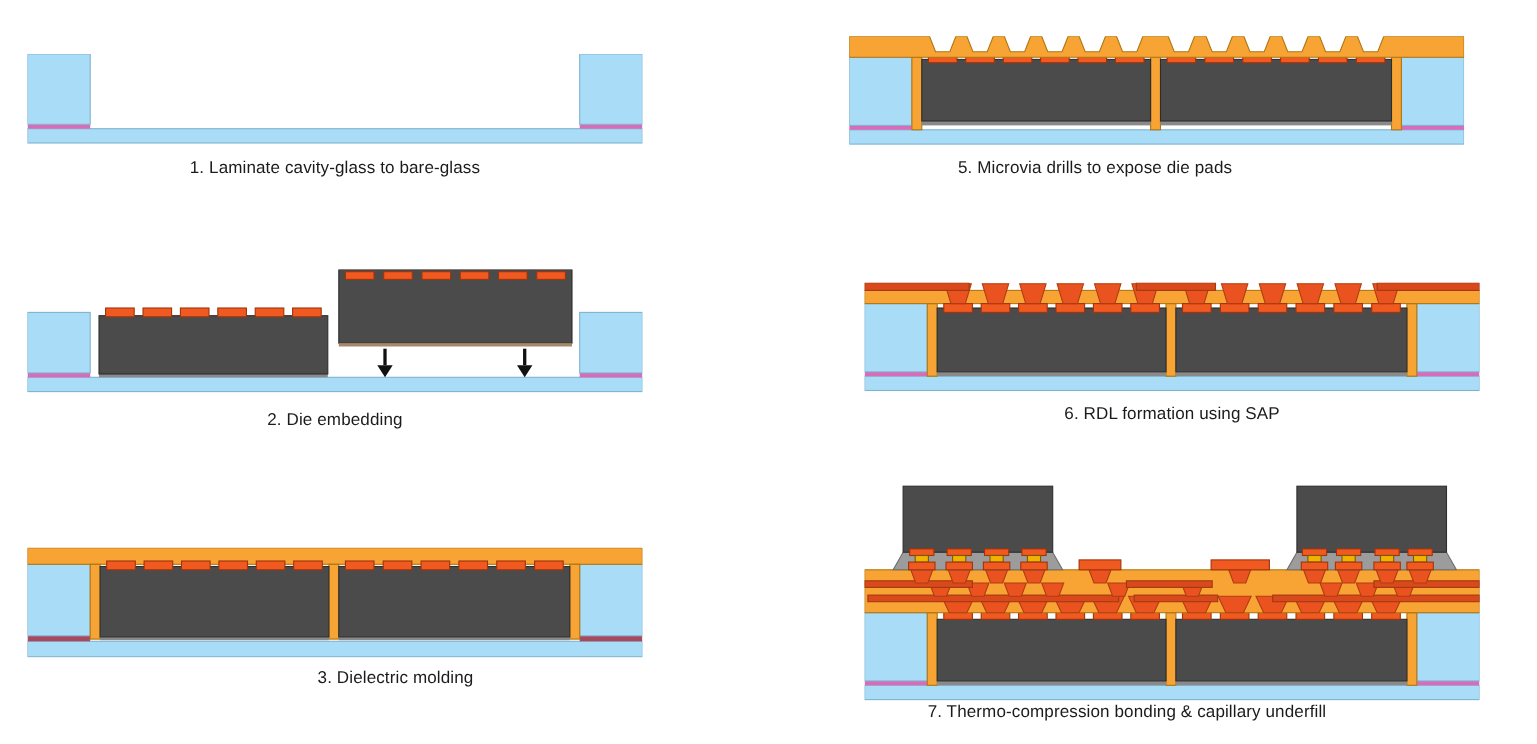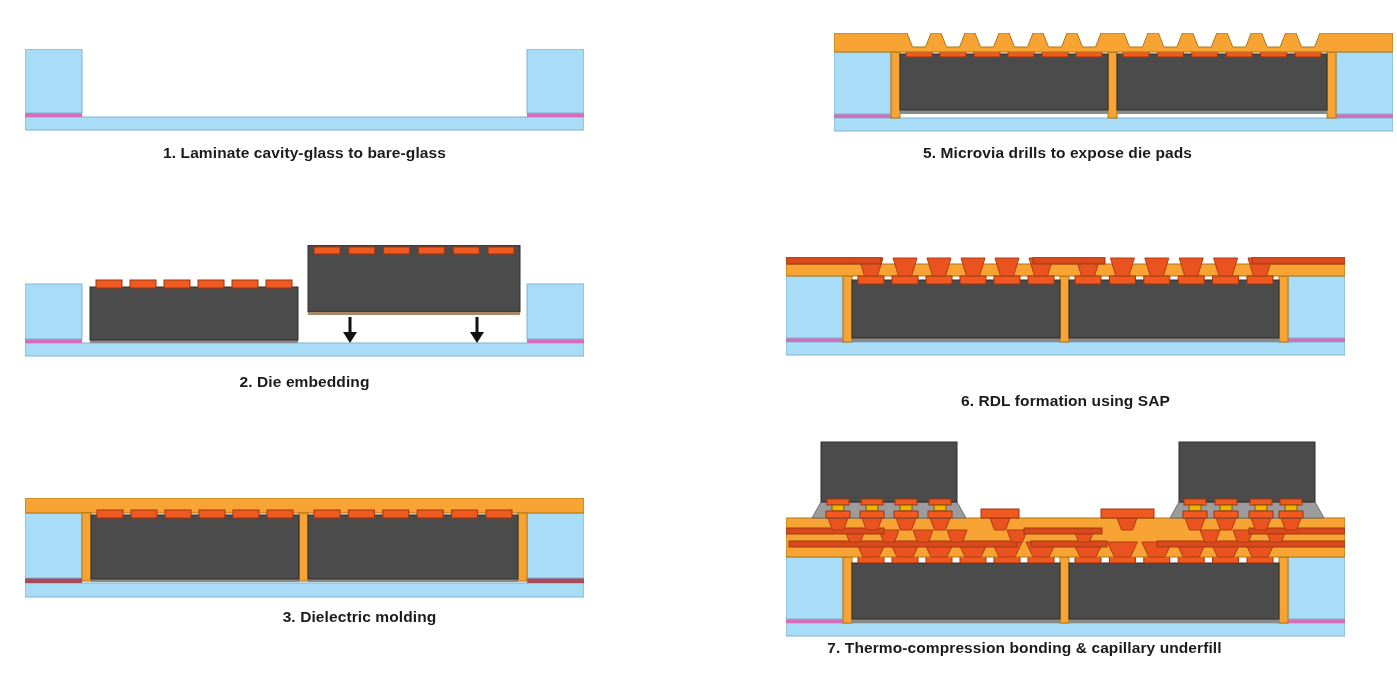--- a/index.html
+++ b/index.html
@@ -1,21 +1,21 @@
 <!DOCTYPE html>
 <html><head>
 <meta charset="utf-8">
 <style>
   html,body{margin:0;padding:0;}
   body{
     width:1397px;height:676px;position:relative;background:#ffffff;
     font-family:"Liberation Sans", sans-serif;overflow:hidden;
   }
   .diagram{position:absolute;inset:0;}
-  .panel{position:absolute;font-weight:bold;}
+  .panel{position:absolute;}
   .panel svg{display:block;}
   .caption{
     position:absolute;left:0;width:100%;text-align:center;
     font-size:15.5px;color:#1b1b1b;letter-spacing:0.1px;
   }
 </style>
 </head>
 <body>
 
 <div class="diagram">
@@ -86,21 +86,21 @@
         <rect x="289" y="12" width="26" height="8" fill="#F0591F" stroke="#A0340C" stroke-width="1"></rect>
         <rect x="323.4" y="12" width="26" height="8" fill="#F0591F" stroke="#A0340C" stroke-width="1"></rect>
         <rect x="357.8" y="12" width="26" height="8" fill="#F0591F" stroke="#A0340C" stroke-width="1"></rect>
         <rect x="392.2" y="12" width="26" height="8" fill="#F0591F" stroke="#A0340C" stroke-width="1"></rect>
         <rect x="426.6" y="12" width="26" height="8" fill="#F0591F" stroke="#A0340C" stroke-width="1"></rect>
         <rect x="461" y="12" width="26" height="8" fill="#F0591F" stroke="#A0340C" stroke-width="1"></rect>
       </svg>
     <div class="caption" style="top:110px;">3. Dielectric molding</div>
   </div>
 
-  <div class="panel" id="p5" style="left:814px;top:33px;width:467px;height:140px;padding-left:20px;">
+  <div class="panel" id="p5" style="left:752px;top:33px;width:467px;height:140px;padding-left:20px;">
     <svg id="art5" width="559" height="100" viewBox="0 0 559 100">
         <rect x="0" y="85" width="559" height="13" fill="#A9DCF7" stroke="#7FB2D0" stroke-width="1"></rect>
         <rect x="0" y="81" width="57" height="4" fill="#D96CB8" stroke="none" stroke-width="1"></rect>
         <rect x="502" y="81" width="57" height="4" fill="#D96CB8" stroke="none" stroke-width="1"></rect>
         <rect x="0" y="19" width="57" height="62" fill="#A9DCF7" stroke="#7FB2D0" stroke-width="1"></rect>
         <rect x="502" y="19" width="57" height="62" fill="#A9DCF7" stroke="#7FB2D0" stroke-width="1"></rect>
         <rect x="57" y="19" width="9" height="66" fill="#F7A434" stroke="#B07612" stroke-width="1"></rect>
         <rect x="274" y="19" width="9" height="66" fill="#F7A434" stroke="#B07612" stroke-width="1"></rect>
         <rect x="493" y="19" width="9" height="66" fill="#F7A434" stroke="#B07612" stroke-width="1"></rect>
         <rect x="66" y="77" width="208" height="4" fill="#8A8A8A" stroke="none" stroke-width="1"></rect>
@@ -160,21 +160,21 @@
         <polygon points="290,1 314,1 308.5,19 295.5,19" fill="#EA5320" stroke="#B03C10" stroke-width="1"></polygon>
         <polygon points="324.4,1 348.4,1 342.9,19 329.9,19" fill="#EA5320" stroke="#B03C10" stroke-width="1"></polygon>
         <polygon points="358.8,1 382.8,1 377.3,19 364.3,19" fill="#EA5320" stroke="#B03C10" stroke-width="1"></polygon>
         <polygon points="393.2,1 417.2,1 411.7,19 398.7,19" fill="#EA5320" stroke="#B03C10" stroke-width="1"></polygon>
         <polygon points="427.6,1 451.6,1 446.1,19 433.1,19" fill="#EA5320" stroke="#B03C10" stroke-width="1"></polygon>
         <polygon points="462,1 486,1 480.5,19 467.5,19" fill="#EA5320" stroke="#B03C10" stroke-width="1"></polygon>
         <rect x="0" y="0" width="95" height="7" fill="#D9491C" stroke="#A03A10" stroke-width="1"></rect>
         <rect x="247" y="0" width="72" height="7" fill="#D9491C" stroke="#A03A10" stroke-width="1"></rect>
         <rect x="466" y="0" width="93" height="7" fill="#D9491C" stroke="#A03A10" stroke-width="1"></rect>
       </svg>
-    <div class="caption" style="top:111px;margin-top:24px;">6. RDL formation using SAP</div>
+    <div class="caption" style="top:111px;">6. RDL formation using SAP</div>
   </div>
 
   <div class="panel" id="p7" style="left:786px;top:437px;width:477px;height:230px;">
     <svg id="art7" width="559" height="205" viewBox="0 0 559 205">
         <rect x="0" y="186" width="559" height="13" fill="#A9DCF7" stroke="#7FB2D0" stroke-width="1"></rect>
         <rect x="0" y="182" width="57" height="4" fill="#D96CB8" stroke="none" stroke-width="1"></rect>
         <rect x="502" y="182" width="57" height="4" fill="#D96CB8" stroke="none" stroke-width="1"></rect>
         <rect x="0" y="120" width="57" height="62" fill="#A9DCF7" stroke="#7FB2D0" stroke-width="1"></rect>
         <rect x="502" y="120" width="57" height="62" fill="#A9DCF7" stroke="#7FB2D0" stroke-width="1"></rect>
         <rect x="57" y="120" width="9" height="66" fill="#F7A434" stroke="#B07612" stroke-width="1"></rect>

